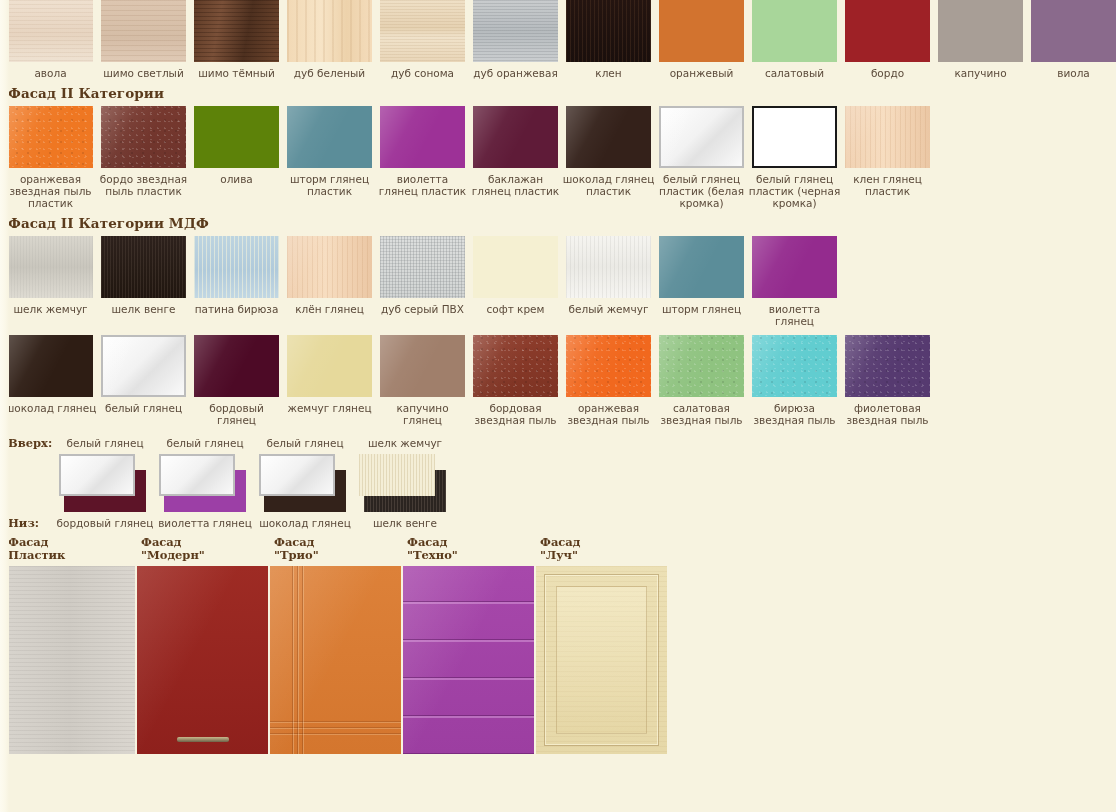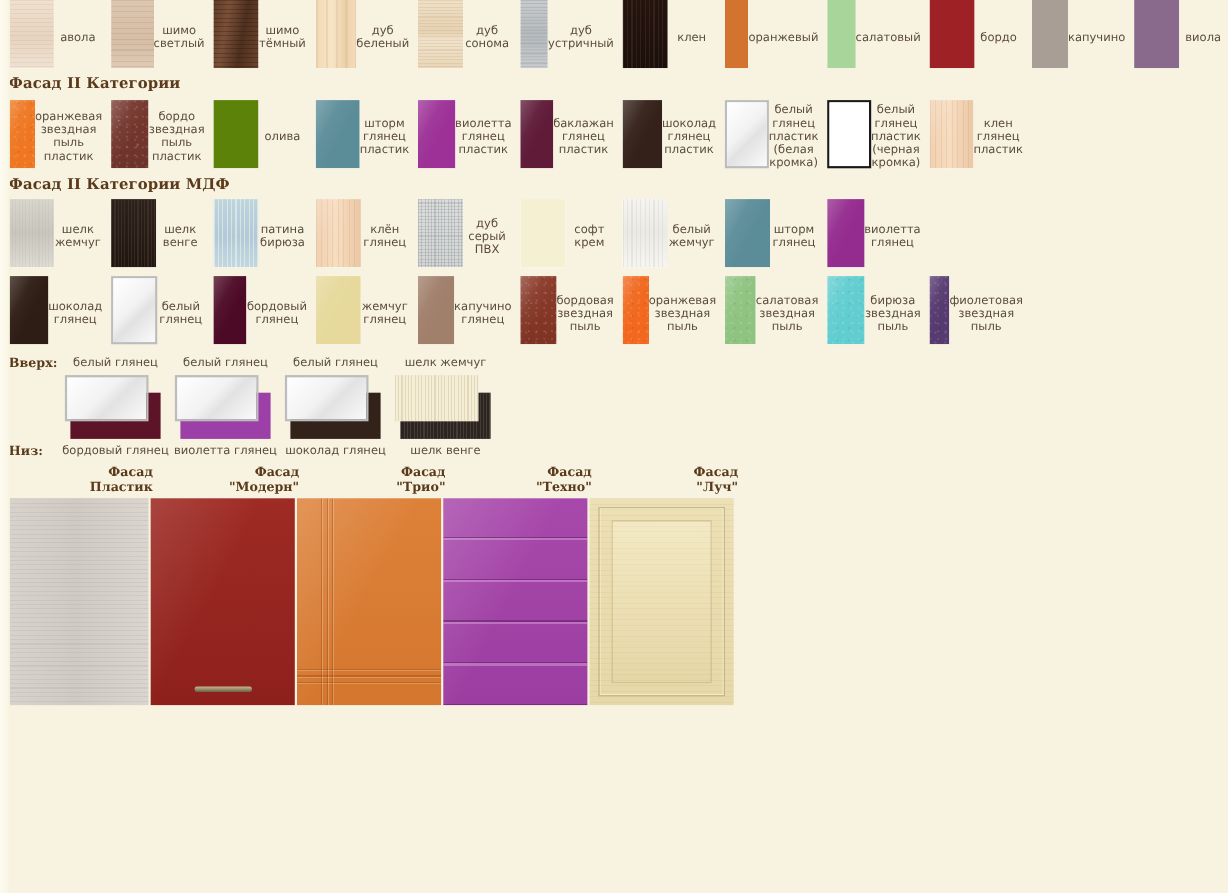--- a/index.html
+++ b/index.html
@@ -25,21 +25,21 @@
   }
 
   .row{
     display:flex;
     padding-left:8px;
     box-sizing:border-box;
   }
   .cell{
     width:85px;
     margin-right:8px;
-    display:flex;flex-direction:row;align-items:center;
+    display:flex;flex-direction:column;align-items:center;
   }
   .swatch{
     width:85px;height:62px;
     background:#fff;
     box-sizing:border-box;
     position:relative;
     overflow:hidden;
   }
   .swatch .fill{position:absolute;inset:0;}
   .cap{
@@ -68,21 +68,21 @@
     position:absolute;left:8px;top:20px;width:82px;height:42px;
   }
   .combo .upper{
     position:absolute;left:3px;top:4px;width:76px;height:42px;
     box-sizing:border-box;
   }
 
   
   .facade-head-row{display:flex;padding-left:8px;margin-top:6px;}
   .facade-head{
-    width:131px;margin-right:2px;text-align:right;
+    width:131px;margin-right:2px;text-align:left;
     font-family:"DejaVu Serif","Liberation Serif",serif;
     font-size:11.5px;font-weight:bold;color:#5a3a1b;line-height:13px;
   }
   .facade-row{display:flex;padding-left:4px;margin-top:4px;}
   .facade{
     width:131px;height:188px;margin-right:2px;position:relative;overflow:hidden;
   }
 
   
   .tx-avola{background:
@@ -182,21 +182,21 @@
       <div class="cell">
         <div class="swatch ">
           <div class="fill tx-sonoma"></div>
         </div>
         <div class="cap">дуб сонома</div>
       </div>
       <div class="cell">
         <div class="swatch ">
           <div class="fill tx-ustr"></div>
         </div>
-        <div class="cap">дуб устричный</div>
+        <div class="cap">дуб оранжевая</div>
       </div>
       <div class="cell">
         <div class="swatch ">
           <div class="fill tx-venge"></div>
         </div>
         <div class="cap">клен</div>
       </div>
       <div class="cell">
         <div class="swatch ">
           <div class="fill " style="background: rgb(210, 115, 47);"></div>

